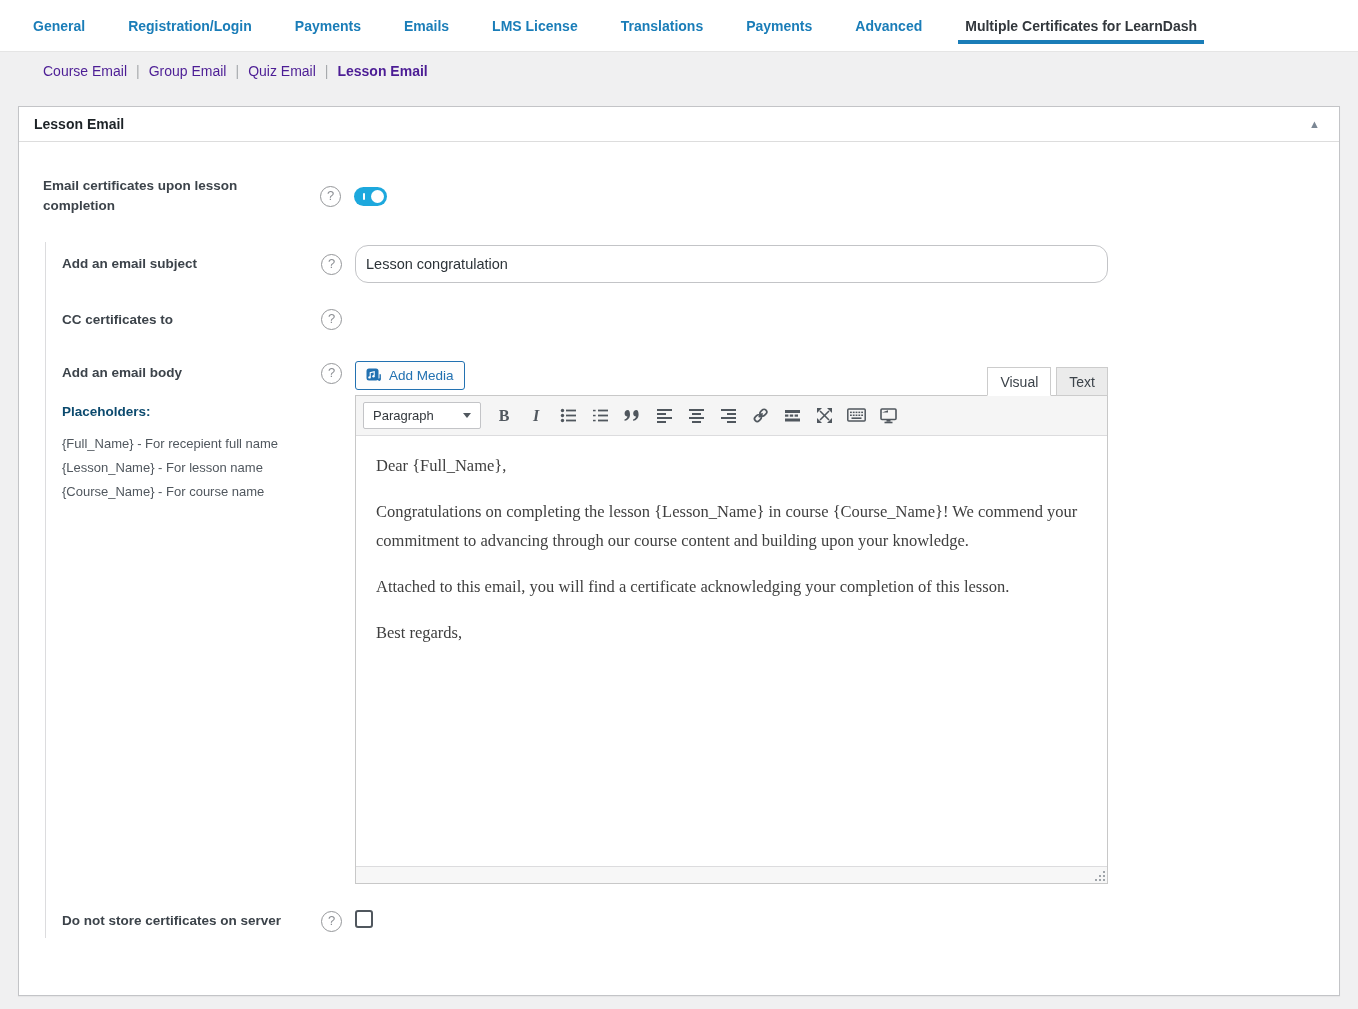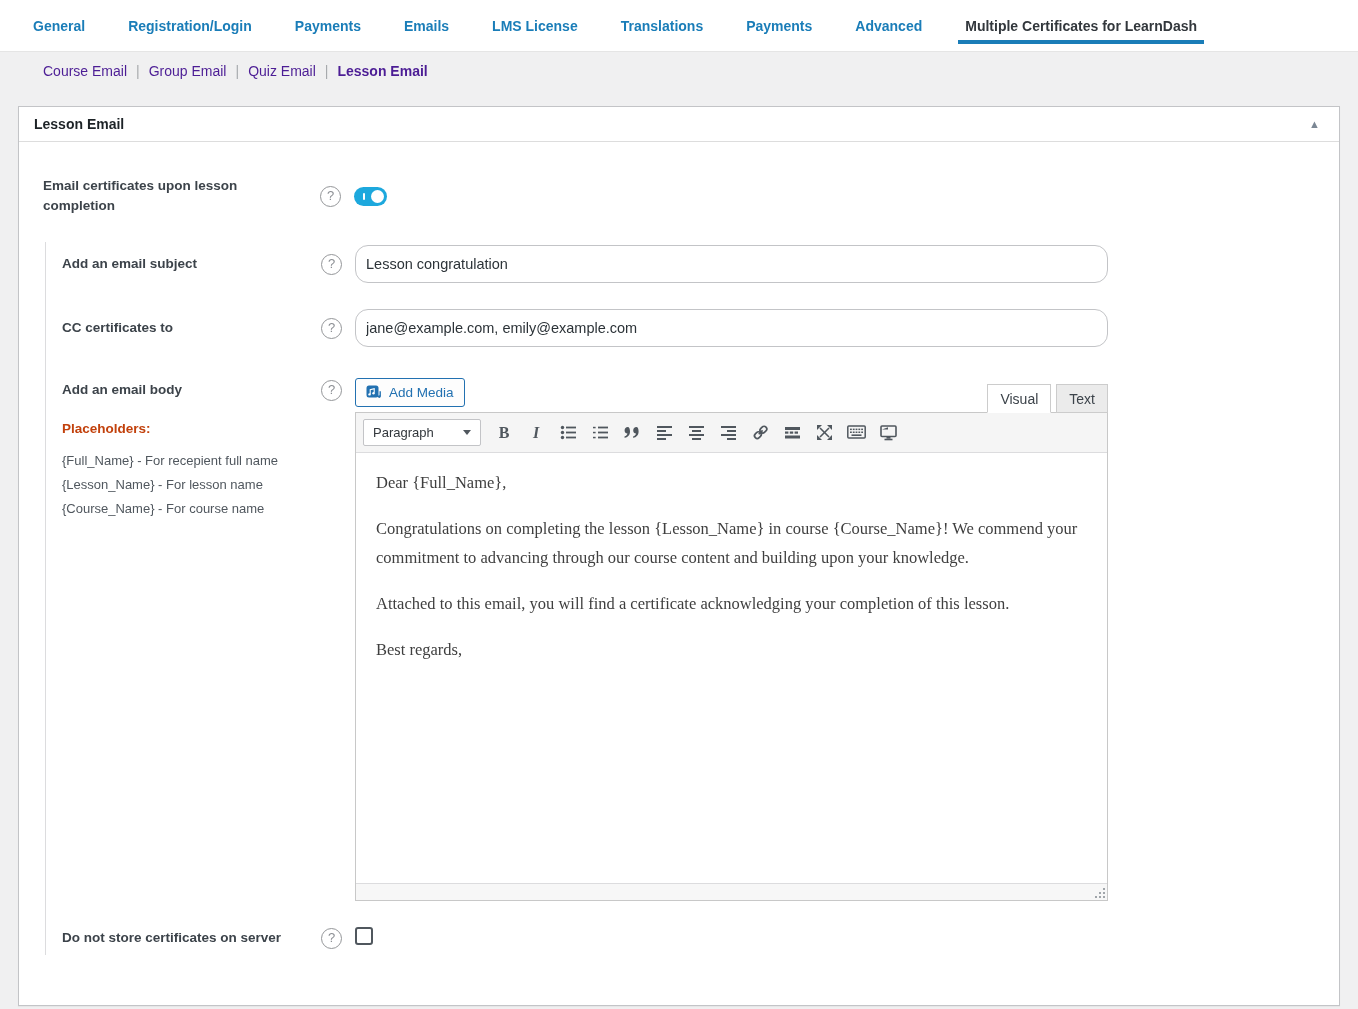--- a/index.html
+++ b/index.html
@@ -174,21 +174,21 @@
     width:12px; height:12px; margin:0 2px 2px 0; cursor:nwse-resize; position:relative;
   }
   .resize-handle::before {
     content:""; position:absolute; right:0; bottom:0; width:2px; height:2px;
     background:#a0a5aa;
     box-shadow:-4px 0 #a0a5aa, -8px 0 #a0a5aa, 0 -4px #a0a5aa, -4px -4px #a0a5aa, 0 -8px #a0a5aa;
   }
 
   
   .placeholders { margin-top:21px; }
-  .placeholders-title { font-size:13.5px; font-weight:bold; color:#c2410c; margin-bottom:13px; }
+  .placeholders-title { font-size:13.5px; font-weight:bold; color:#0c4a6e; margin-bottom:13px; }
   .placeholder-item { font-size:13px; color:#50575e; line-height:24px; }
 
   
   .checkbox {
     width:18px; height:18px; border:2px solid #50575e; border-radius:3px;
     background:#fff; cursor:pointer; display:inline-block;
   }
   .checkbox-row { margin-top:30px; }
 </style>
 </head>
@@ -253,21 +253,20 @@
 
       <div class="row">
         <span class="field-label">Add an email subject</span>
         <span class="help">?</span>
         <input class="text-input" type="text" value="Lesson congratulation" style="">
       </div>
 
       <div class="row">
         <span class="field-label">CC certificates to</span>
         <span class="help">?</span>
-        <input class="text-input" type="text" value="jane@example.com, emily@example.com" style="">
       </div>
 
       <div class="row align-top">
         <div>
           <div class="field-label" style="margin-top:7px">Add an email body</div>
           <div class="placeholders">
             <div class="placeholders-title">Placeholders:</div>
             <div>
 
             <div class="placeholder-item">{Full_Name} - For recepient full name</div>

